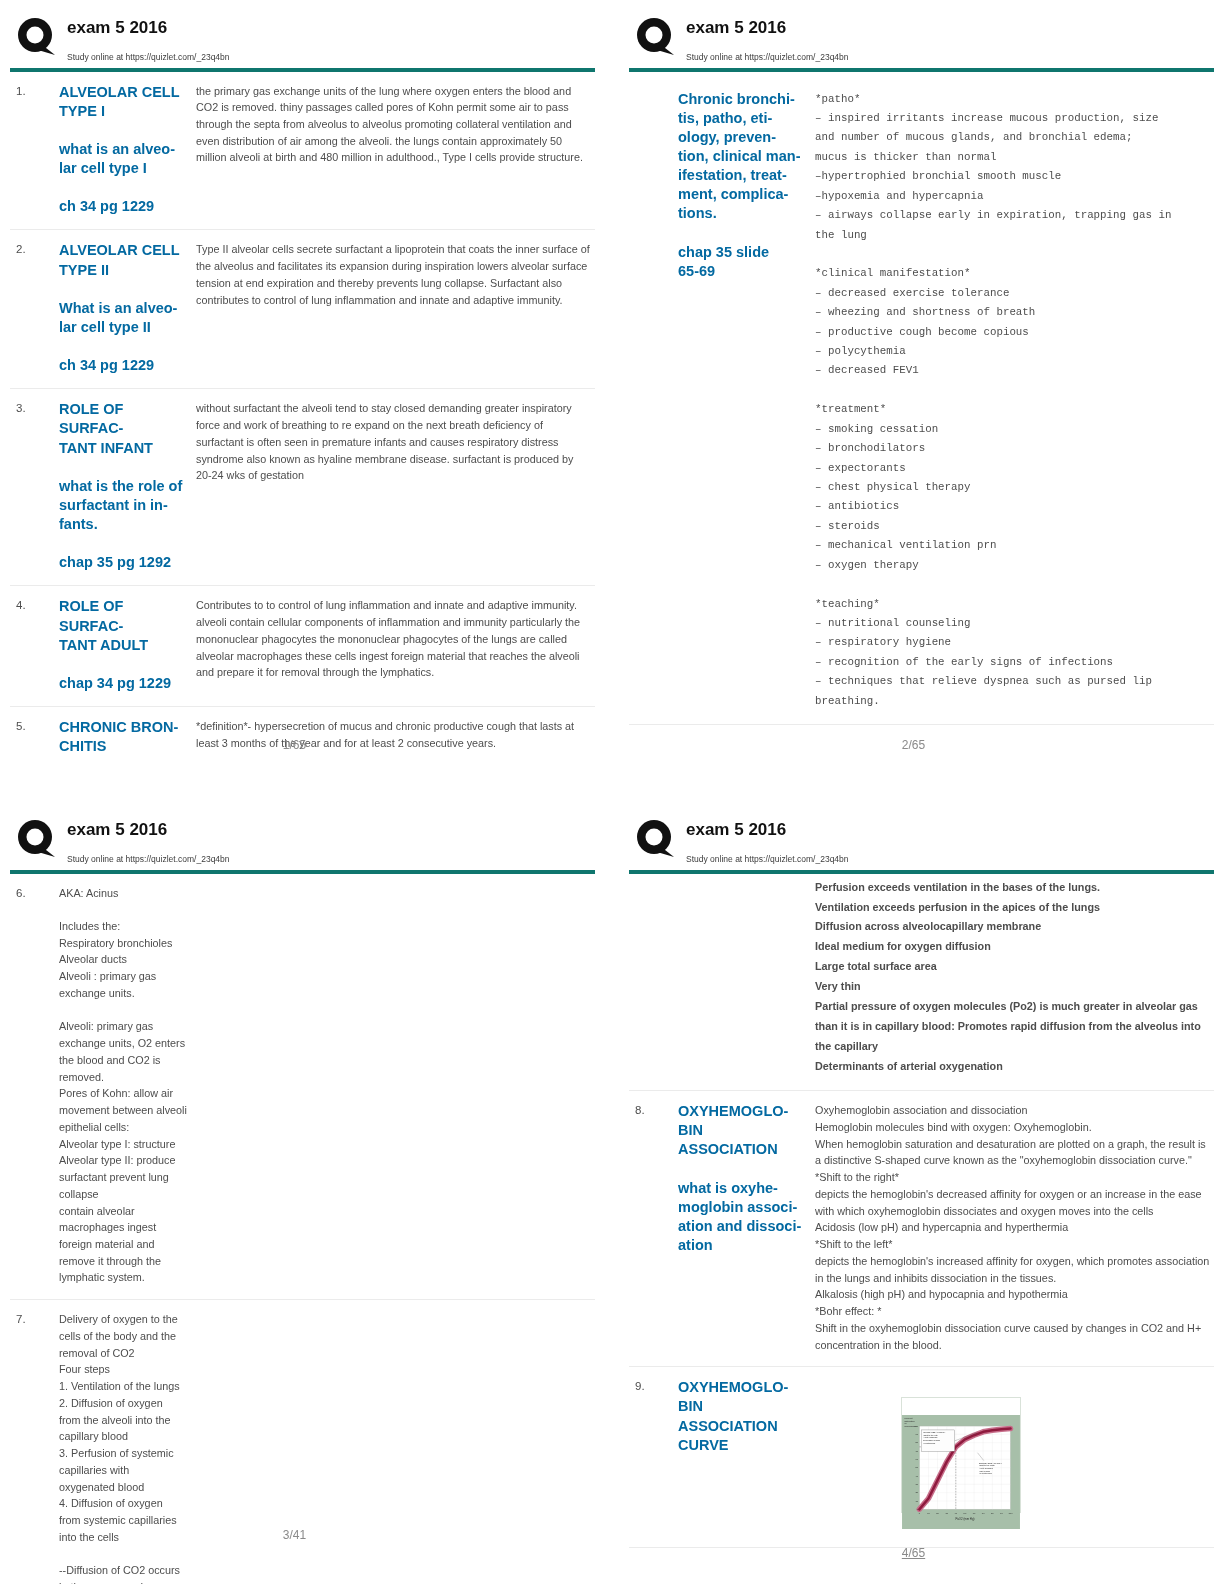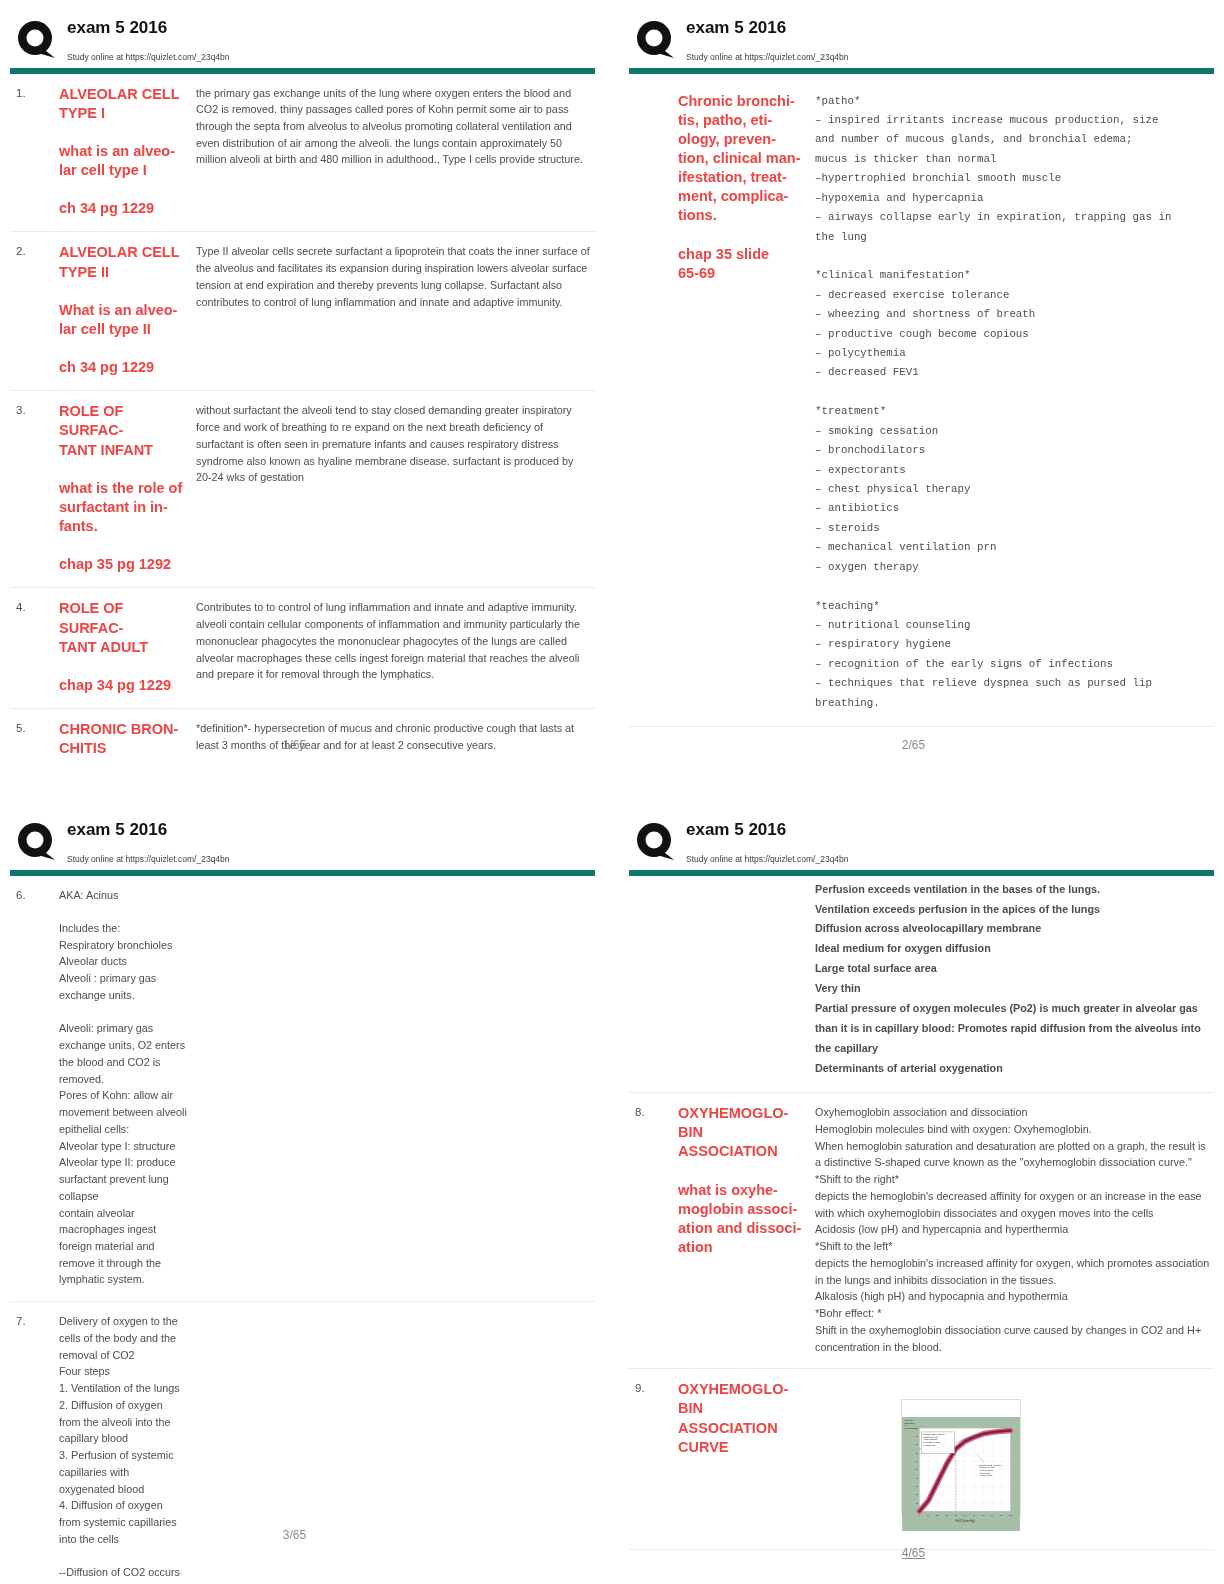--- a/index.html
+++ b/index.html
@@ -7,31 +7,31 @@
     width:1224px;height:1584px;position:relative;
     font-family:"Liberation Sans","DejaVu Sans",sans-serif;
     -webkit-font-smoothing:antialiased;color:#1b1b1b;
   }
   .sheet{position:absolute;width:585px;height:748px;background:#fff;}
   #page1{left:10px;top:8px;}
   #page2{left:629px;top:8px;}
   #page3{left:10px;top:810px;}
   #page4{left:629px;top:810px;}
 
-  .pg-header{display:flex;align-items:center;padding:8px 0 6px 6px;border-bottom:6px solid #0f766e;}
+  .pg-header{display:flex;align-items:flex-start;padding:8px 0 6px 6px;border-bottom:4px solid #0f766e;}
   .logo{width:40px;height:40px;flex:0 0 40px;margin-right:11px;}
   .hd-text{padding-top:2px;}
   .set-title{font-size:17px;font-weight:bold;color:#111;line-height:1.15;}
   .study-link{font-size:8.5px;color:#3c3c3c;margin-top:14px;}
 
   .card{display:grid;grid-template-columns:34px 128px 1fr;column-gap:9px;
         padding:11px 4px 13px 6px;border-bottom:1px solid #ebebeb;}
   .card.no-rule{border-bottom:none;}
   .card-num{font-size:11.5px;color:#4d4d4d;padding-top:2px;}
-  .card-term{font-size:14.5px;font-weight:bold;color:#ef4444;line-height:1.32;white-space:pre-line;}
+  .card-term{font-size:14.5px;font-weight:bold;color:#0369a1;line-height:1.32;white-space:pre-line;}
   .card-def{font-size:10.8px;color:#4d4d4d;line-height:1.55;white-space:pre-line;}
   .lh-tall .card-def{line-height:1.8;font-family:Liberation Mono, monospace;}
   .lh-taller .card-def{line-height:1.85;font-weight:bold;}
 
   .page-number{position:absolute;left:0;right:16px;bottom:4px;text-align:center;
                font-size:12px;color:#8a8a8a;}
   #page4 .page-number{bottom:-2px;text-decoration:underline;}
   #page3 .page-number{bottom:16px;}
 
   .curve-figure{width:118px;height:114px;border:1px solid #d9e2d9;margin:2px 0 4px 86px;}
@@ -202,21 +202,21 @@
 4. Diffusion of oxygen from systemic capillaries into the cells
 
 --Diffusion of CO2 occurs in the reverse order.
 Effective gas exchange: Needs approximately even distribution of gas (ventilation) and blood (perfusion) in all portions of the lungs.
 Distribution of ventilation and perfusion
 Gravity and alveolar pressure
 Ventilation and perfusion depend on body position.
 If a standing individual assumes a supine or side-lying position, the areas of the lungs that are then most dependent become the best ventilated and perfused.
 *Ventilation-perfusion ratio*</div>
   </div>
-  <div class="page-number">3/65</div>
+  <div class="page-number">3/41</div>
 </div>
 
 <div class="sheet" id="page4">
   <div class="pg-header">
     <svg class="logo" viewBox="0 0 40 40">
       <circle cx="19" cy="19" r="17" fill="#111"></circle>
       <path d="M25 28 L39 39 L22 34 Z" fill="#111"></path>
       <circle cx="19" cy="19" r="8.5" fill="#fff"></circle>
     </svg>
     <div class="hd-text">

